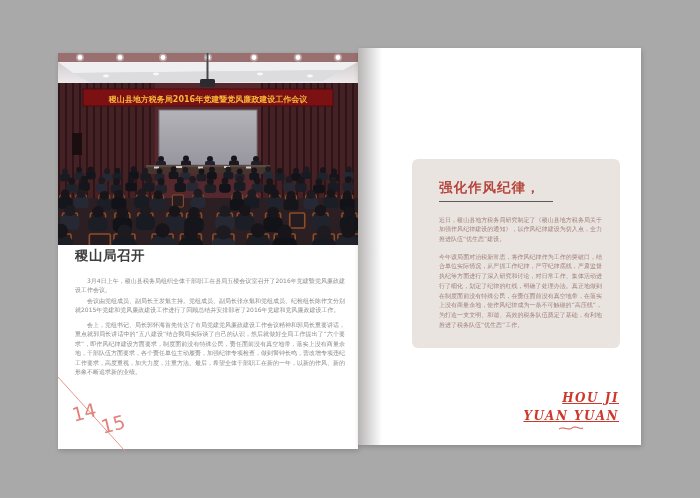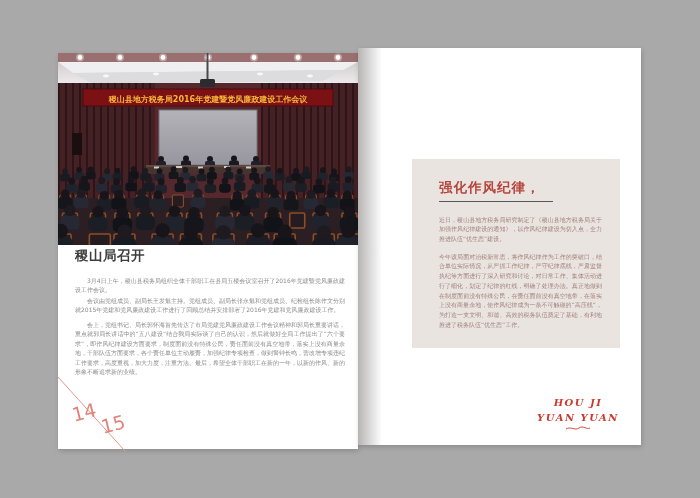--- a/index.html
+++ b/index.html
@@ -17,30 +17,30 @@
          color:#3e3e3e;font-weight:bold;letter-spacing:.5px;white-space:nowrap;text-align:center;}
   .l-body{position:absolute;left:17px;right:13px;margin:0;font-size:6px;line-height:1.58;
          color:#8b8b8b;text-align:justify;text-indent:2em;}
   .p1{top:223px;} .p2{top:243px;} .p3{top:267px;}
 
   .pn-line{position:absolute;left:0;top:322px;width:70px;height:76px;}
   .pn{position:absolute;font-size:19px;color:#e2837b;}
   .pn-14{left:14px;top:348px;transform:rotate(-14deg);}
   .pn-15{left:43px;top:360px;transform:rotate(-14deg);}
 
-  .pink-box{position:absolute;left:54px;top:111px;width:208px;height:189px;background:#eae4e1;}
+  .pink-box{position:absolute;left:54px;top:111px;width:208px;height:189px;background:#eae4e1;border-radius:6px;}
   .r-heading{margin:0;padding:20px 0 0 27px;font-size:13.5px;line-height:1.3;color:#b5453c;
          font-weight:bold;letter-spacing:1px;white-space:nowrap;}
   .r-underline{margin:4px 0 0 27px;width:114px;height:1px;background:#5a5a5a;}
   .r-body{margin:8px 18px 0 27px;font-size:6px;line-height:1.62;color:#a07f76;text-align:justify;}
   .r-body.first{margin-top:13px;}
 
-  .footer-mark{position:absolute;right:22px;bottom:13px;text-align:center;color:#cc382c;
-         font-size:10px;font-weight:bold;font-style:italic;letter-spacing:1.5px;line-height:1.5;
-         font-family:"DejaVu Serif","Liberation Serif",serif;}
+  .footer-mark{position:absolute;right:22px;bottom:13px;text-align:right;color:#cc382c;
+         font-size:12px;font-weight:bold;font-style:italic;letter-spacing:1.5px;line-height:1.5;
+         font-family:"DejaVu Serif","Liberation Serif",serif;text-decoration:underline;}
   .footer-mark svg{display:block;margin:1px auto 0;}
 </style>
 </head>
 <body>
 
 <div class="stage">
 
   <div class="page page-left">
 
     <div class="photo">

